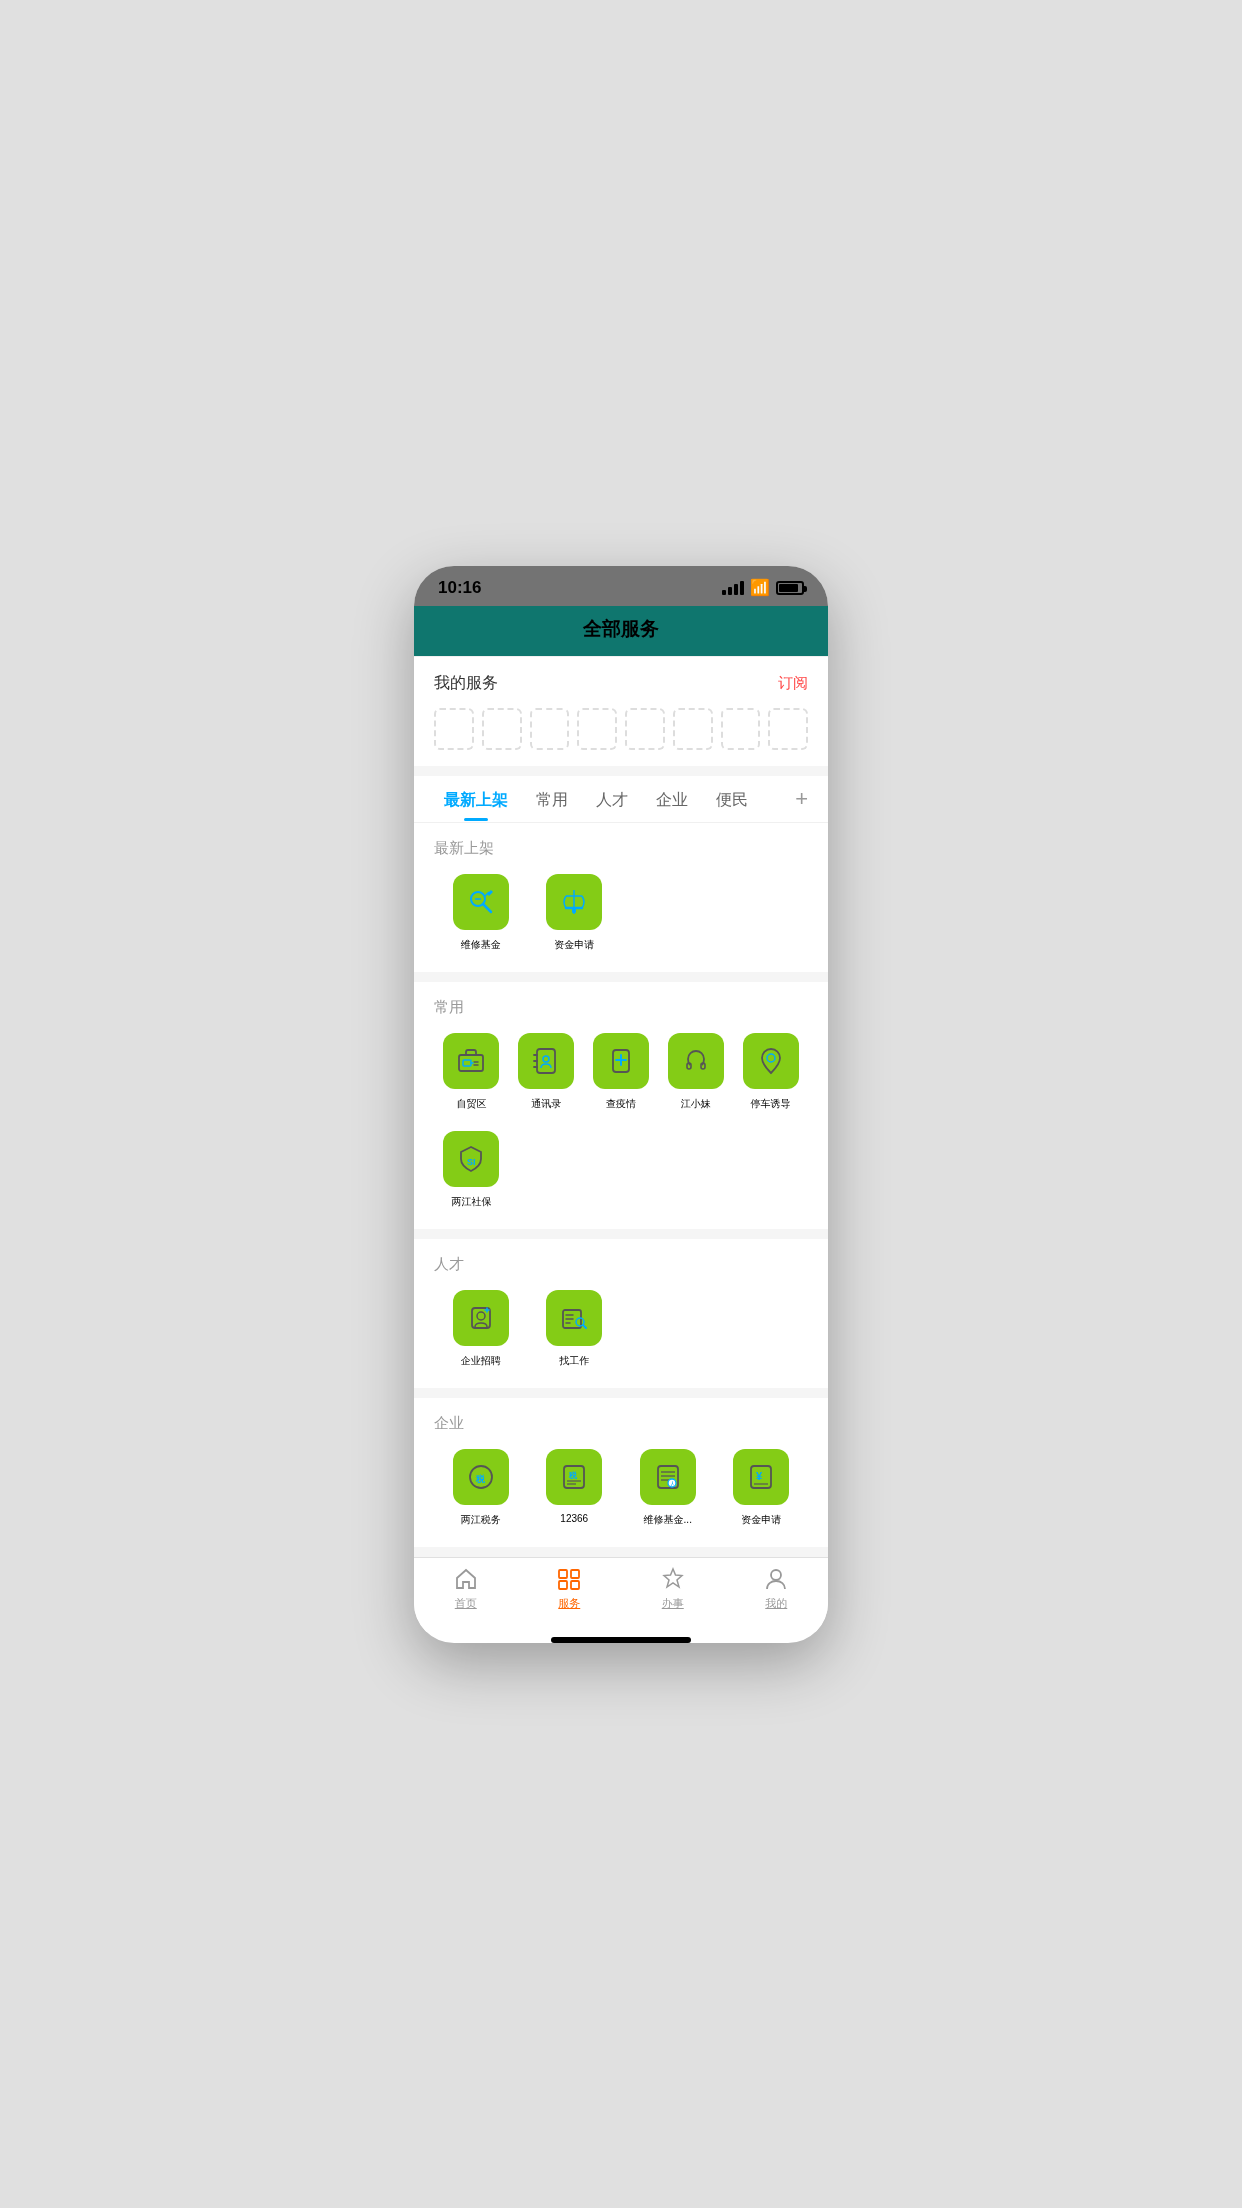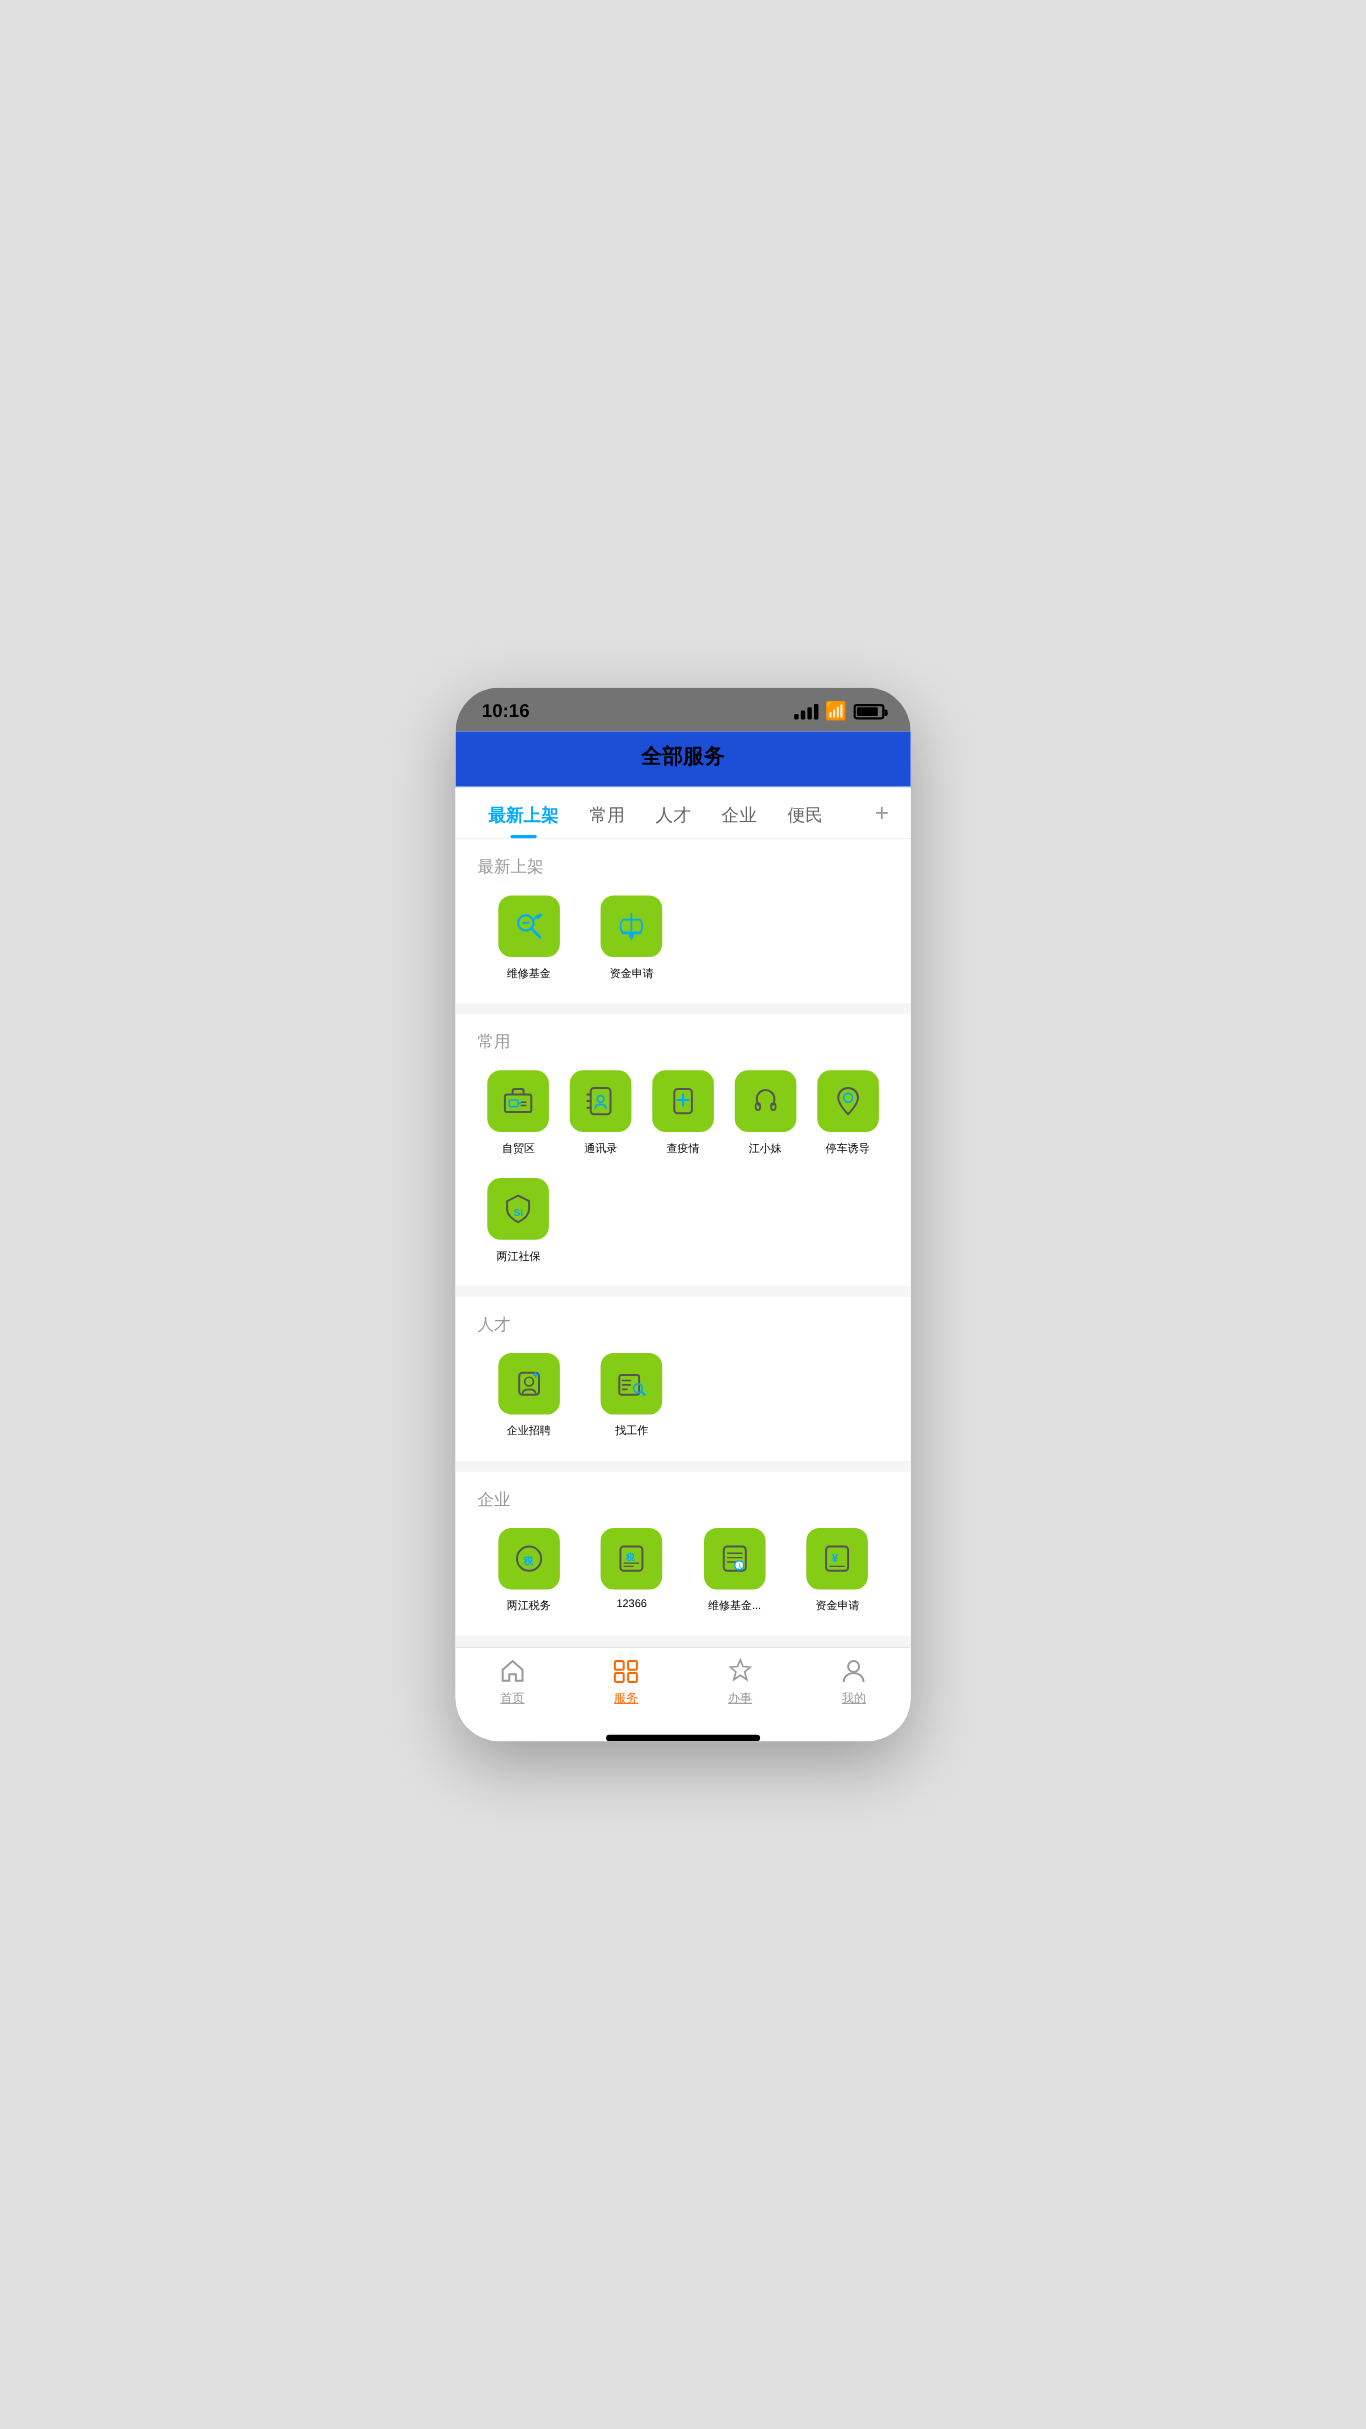--- a/index.html
+++ b/index.html
@@ -72,21 +72,21 @@
       position: absolute;
       left: 1px;
       top: 1px;
       bottom: 1px;
       width: 80%;
       background: #000;
       border-radius: 1px;
     }
     
     .header {
-      background: #1d4ed8;
+      background: #0f766e;
       text-align: center;
       padding: 10px 0 14px;
       border-bottom: 1px solid #f0f0f0;
     }
     .header-title {
       font-size: 19px;
       font-weight: 600;
       color: #000;
     }
     
@@ -268,20 +268,36 @@
       </div>
     </div>
   </div>
 
   <div class="header">
     <span class="header-title">全部服务</span>
   </div>
 
   <div class="content">
 
+    <div class="my-services">
+      <div class="my-services-header">
+        <span class="my-services-title">我的服务</span>
+        <span class="subscribe-btn">订阅</span>
+      </div>
+      <div class="placeholder-icons">
+        <div class="placeholder-box"></div>
+        <div class="placeholder-box"></div>
+        <div class="placeholder-box"></div>
+        <div class="placeholder-box"></div>
+        <div class="placeholder-box"></div>
+        <div class="placeholder-box"></div>
+        <div class="placeholder-box"></div>
+        <div class="placeholder-box"></div>
+      </div>
+    </div>
 
     <div class="tabs-section">
       <div class="tabs-row">
         <div class="tab-item active">最新上架</div>
         <div class="tab-item">常用</div>
         <div class="tab-item">人才</div>
         <div class="tab-item">企业</div>
         <div class="tab-item">便民</div>
         <div class="tab-plus">+</div>
       </div>

